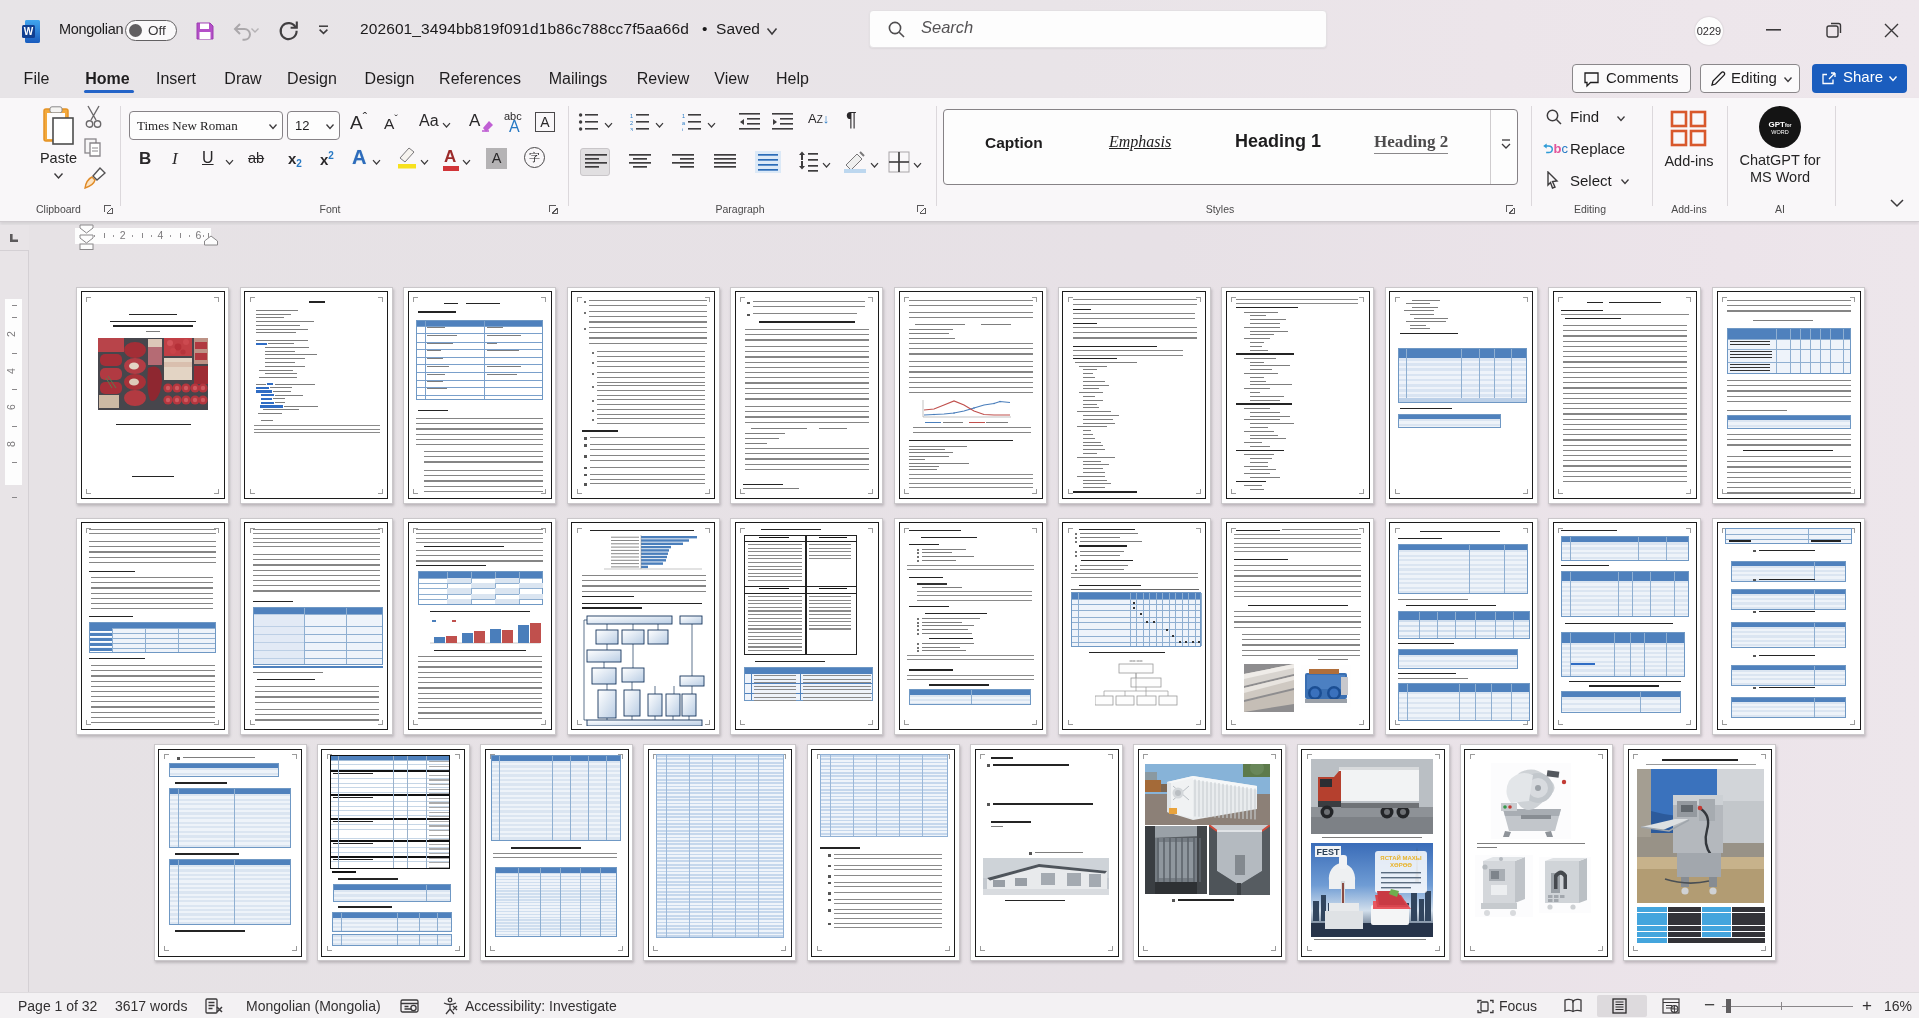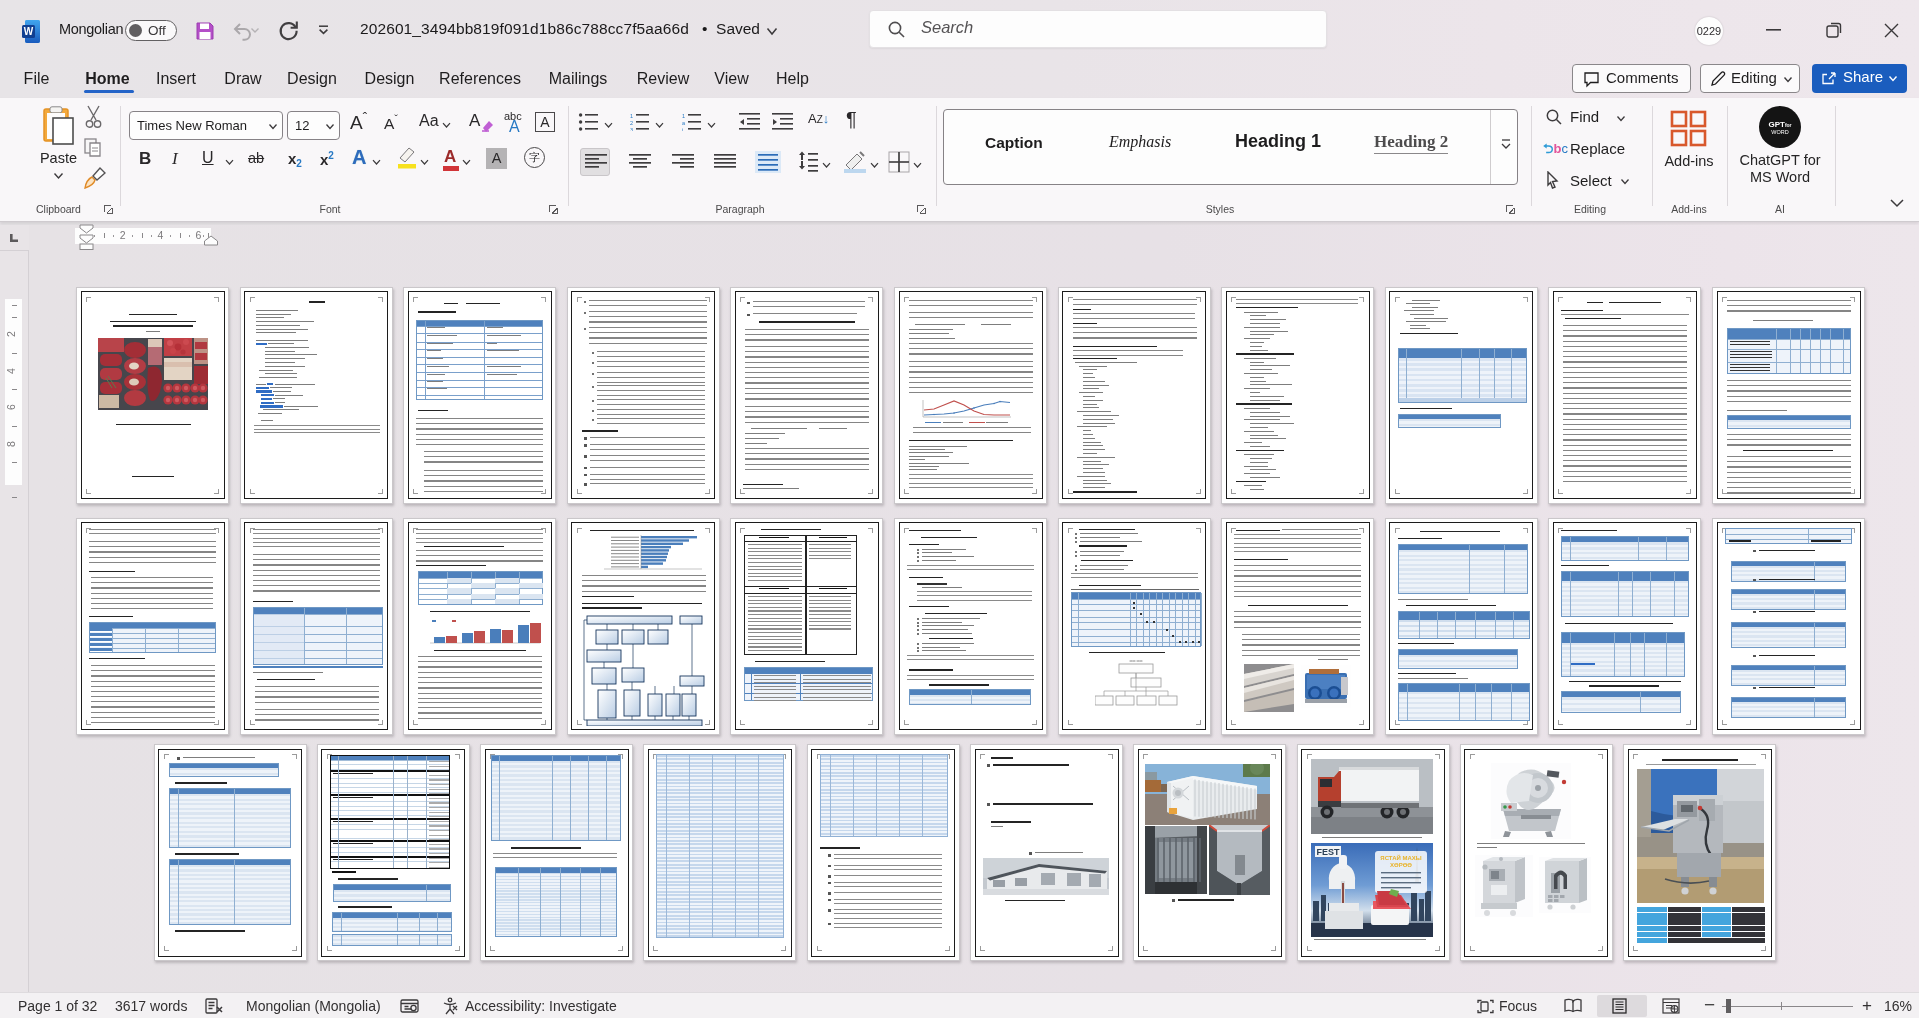--- a/index.html
+++ b/index.html
@@ -172,21 +172,21 @@
  <path d="M6 5 h10 v13 h-10 z M12 5 v-1" fill="#fff"></path>
         <path d="M8 10 h6 M8 13 h6" stroke-width="1"></path>
 </svg>
 <svg class="abs" style="left:83px;top:68px" width="23" height="24" viewBox="0 0 23 24">
  <path d="M2 22 c1 -6 3 -9 7 -11 l3 3 c-1 4 -4 6 -10 8 z" fill="#fbe3c3" stroke="#e08b28" stroke-width="1.4"></path>
  <path d="M10 10 l7 -8 5 5 -8 7 z" fill="#fdfdfd" stroke="#555355" stroke-width="1.4"></path>
 </svg>
 <div class="glabel" style="left:30px;width:57px;text-align:center;">Clipboard</div>
 <div class="launch" style="left:104px;"></div>
 
-<div class="combo" style="left:129px;top:13px;width:154px;height:29px;">
+<div class="combo" style="left:129px;top:13px;width:154px;height:29px;font-family:Liberation Serif, serif;">
  <div class="abs" style="left:7px;top:6px;font-size:13px;">Times New Roman</div>
  <svg class="abs" style="left:138px;top:11px" width="10" height="8" viewBox="0 0 10 8" fill="none" stroke="#3c3a3c" stroke-width="1.3">
           <path d="M1.5 1.5 L5 5.5 L8.5 1.5"></path>
         </svg>
 </div>
 <div class="combo" style="left:287px;top:13px;width:53px;height:29px;">
  <div class="abs" style="left:7px;top:6px;font-size:13px;">12</div>
  <svg class="abs" style="left:37px;top:11px" width="10" height="8" viewBox="0 0 10 8" fill="none" stroke="#3c3a3c" stroke-width="1.3">
           <path d="M1.5 1.5 L5 5.5 L8.5 1.5"></path>
         </svg>
@@ -340,21 +340,21 @@
  <path d="M1 11 h20 M11 1 v20" stroke="#3e3c3e" stroke-width="1.6"></path>
 </svg>
 <svg class="abs" style="left:913px;top:64px" width="9" height="7" viewBox="0 0 9 7" fill="none" stroke="#3c3a3c" stroke-width="1.2">
         <path d="M1 1.2 L4.5 5 L8 1.2"></path>
       </svg>
 <div class="glabel" style="left:700px;width:80px;text-align:center;">Paragraph</div>
 <div class="launch" style="left:917px;"></div>
 
 <div class="combo" style="left:943px;top:11px;width:575px;height:76px;background:#fdfdfd;">
  <div class="abs" style="left:41px;top:24px;font-size:15.5px;font-weight:bold;color:#1d1c1d;">Caption</div>
- <div class="abs" style="left:165px;top:23px;font-size:16px;font-style:italic;font-family:'Liberation Serif',serif;color:#1d1c1d;">Emphasis</div>
+ <div class="abs" style="left:165px;top:23px;font-size:16px;font-style:italic;font-family:'Liberation Serif',serif;color:#1d1c1d;text-decoration:underline;">Emphasis</div>
  <div class="abs" style="left:291px;top:21px;font-size:18px;font-weight:bold;color:#1d1c1d;">Heading 1</div>
  <div class="abs" style="left:430px;top:22px;font-size:17px;font-weight:bold;font-family:'Liberation Serif',serif;color:#4d4c4d;border-bottom:1.6px solid #8a888a;padding-bottom:1px;">Heading 2</div>
  <div class="abs" style="left:546px;top:0;width:1px;height:74px;background:#cfccce;"></div>
  <svg class="abs" style="left:556px;top:29px" width="12" height="14" viewBox="0 0 12 14" fill="none" stroke="#3c3a3c" stroke-width="1.3">
   <path d="M2 1 h8"></path>
           <path d="M2 5 L6 9 L10 5"></path>
         </svg>
 </div>
 <div class="glabel" style="left:1190px;width:60px;text-align:center;">Styles</div>
 <div class="launch" style="left:1506px;"></div>

